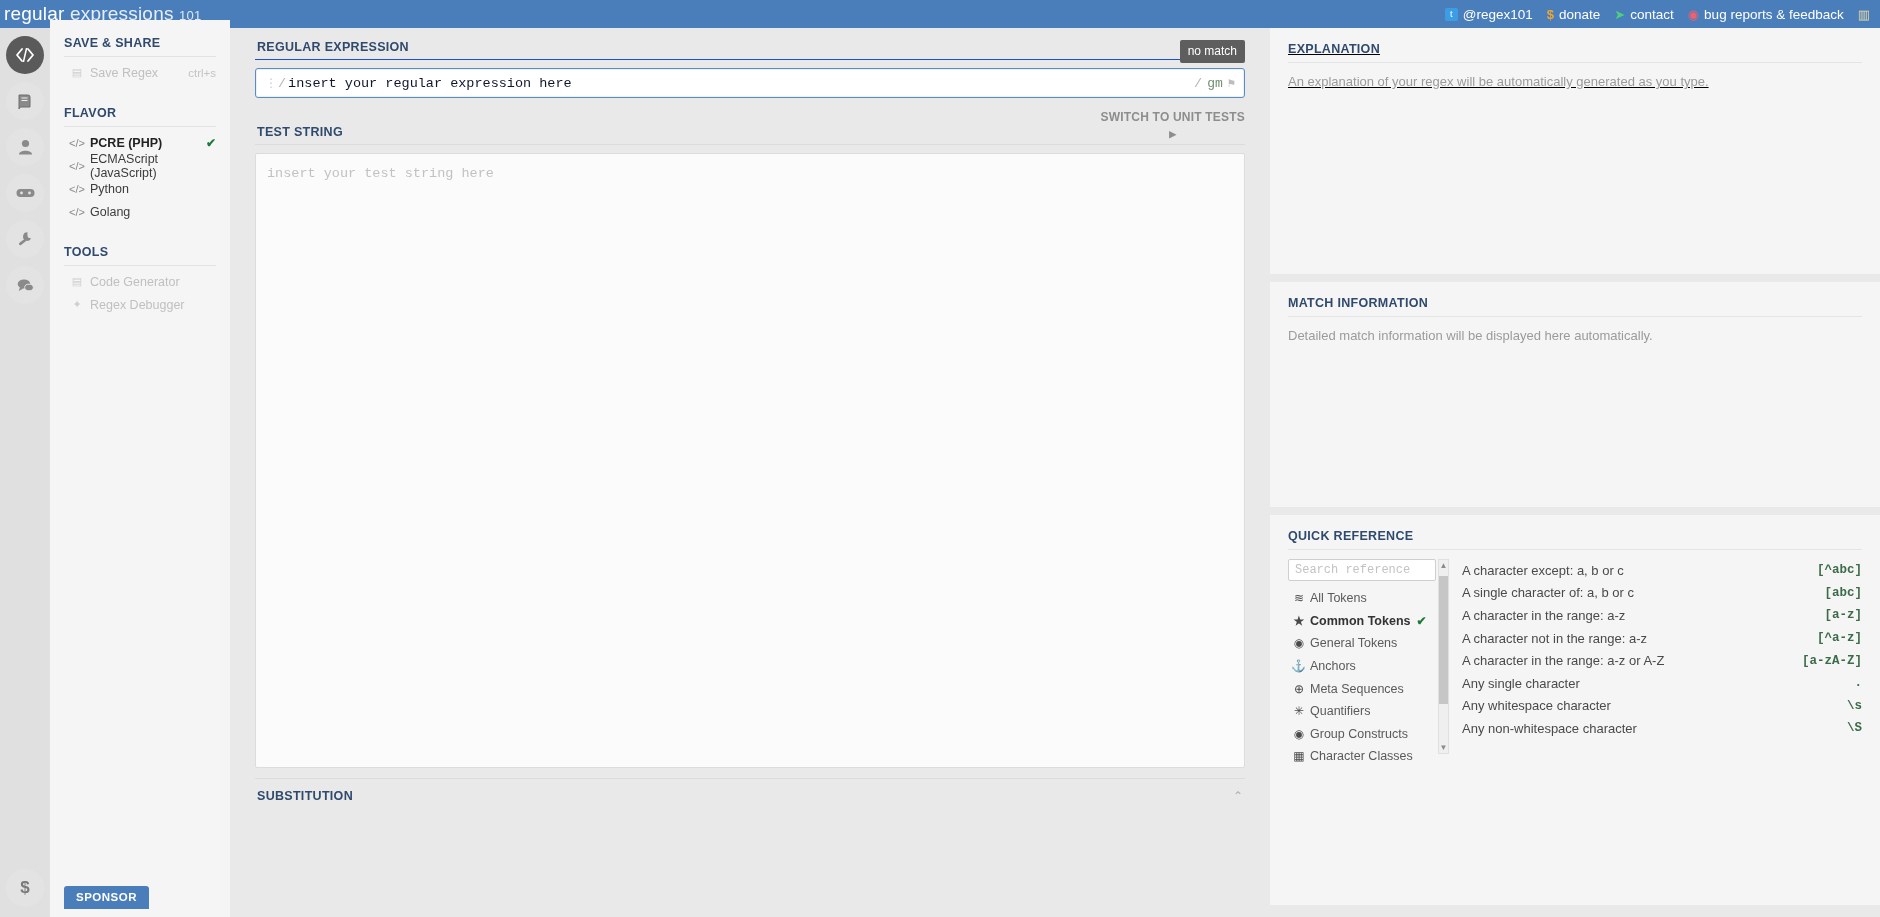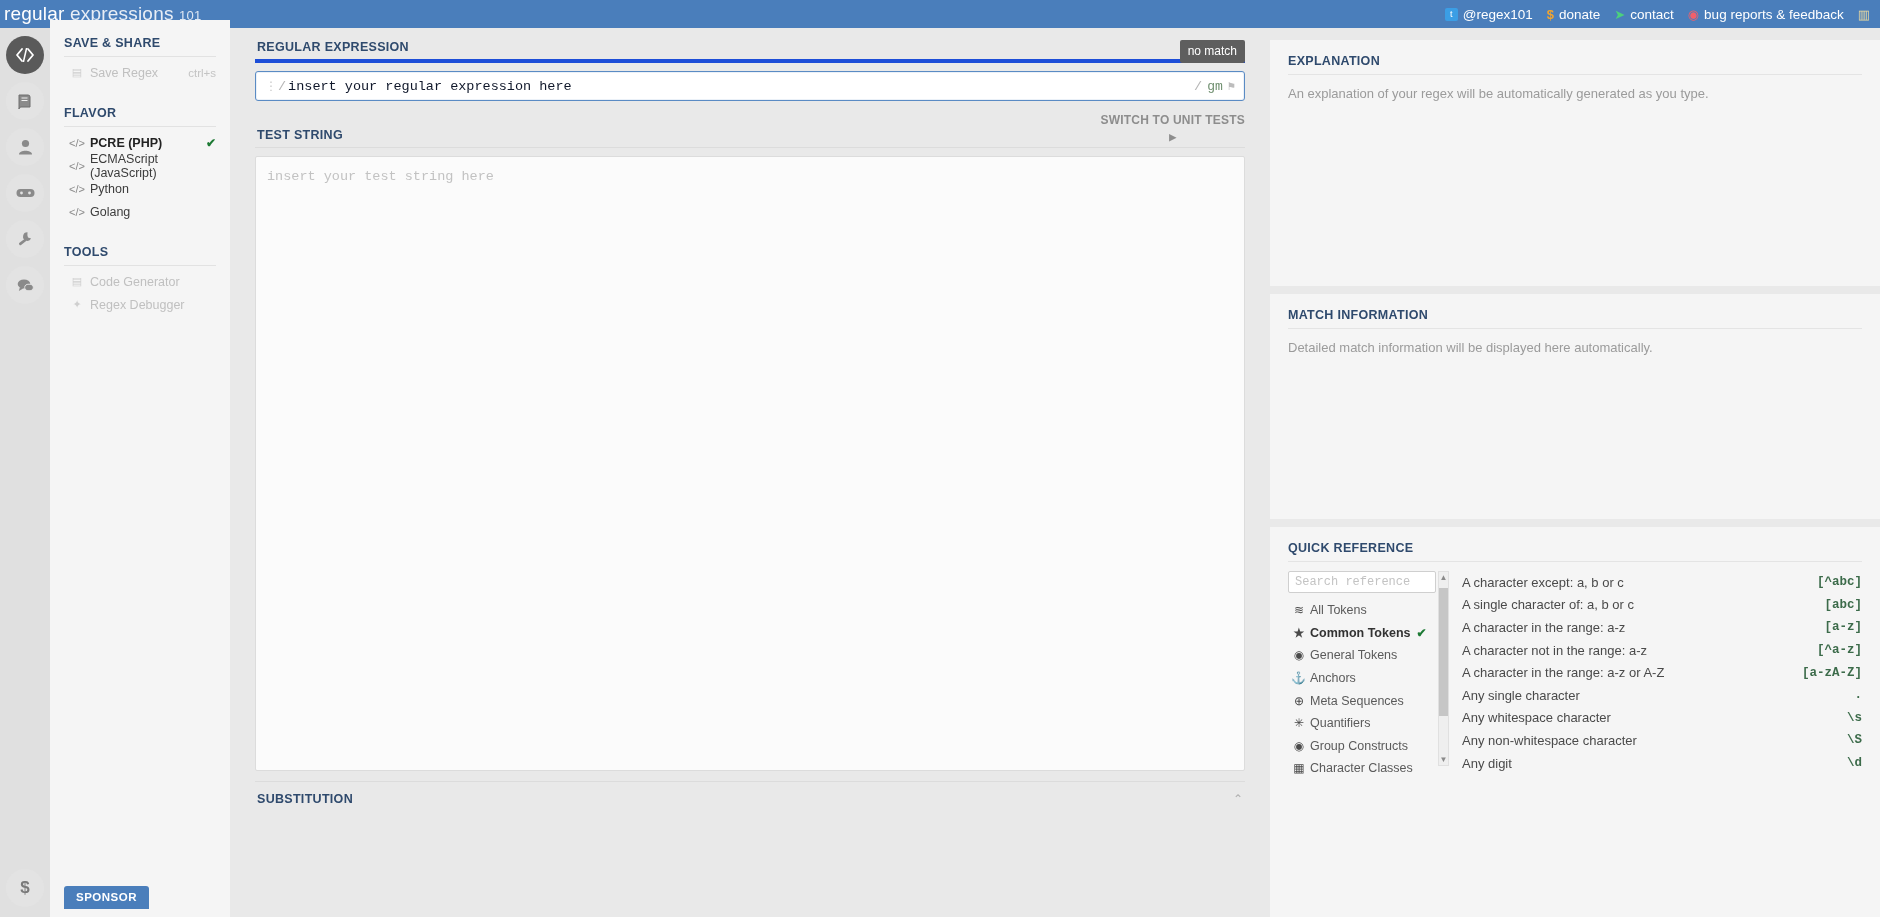--- a/index.html
+++ b/index.html
@@ -87,21 +87,21 @@
 
   
   #center {
     position: absolute; left: 230px; top: 28px; width: 1040px; height: 889px;
     background: #e9e9e9;
     padding: 0 25px;
   }
   .panel-head {
     display: flex; align-items: flex-end; justify-content: space-between;
     padding: 12px 0 5px 2px;
-    border-bottom: 4px solid #1d4ed8;
+    border-bottom: 1px solid #1d4ed8;
   }
   .panel-head h2 {
     font-size: 12.5px; font-weight: bold; color: #2f4a6d; letter-spacing: .3px;
   }
   .unit-tests {
     font-size: 12px; color: #8d8d8d; font-weight: bold; letter-spacing: .2px;
     cursor: pointer; display: flex; align-items: center; gap: 5px; flex-direction: column;
   }
   .unit-tests .caret { font-size: 9px; }
   #nomatch {
@@ -156,21 +156,21 @@
   .rcard {
     background: #f5f5f5; margin: 8px 0 0 0; padding: 14px 18px 16px 18px;
   }
   .rcard h2 {
     font-size: 12.5px; font-weight: bold; color: #2f4a6d; letter-spacing: .3px;
     padding-bottom: 6px; border-bottom: 1px solid #e4e4e4;
   }
   .rcard p {
     font-size: 13px; color: #9b9b9b; padding-top: 11px;
   }
-  #explanation { height: 246px; margin-top: 12px; }
+  #explanation { height: 246px; margin-top: 0; text-decoration: underline; }
   #matchinfo { height: 225px; }
   #quickref { height: 390px; padding-bottom: 0; }
   #qr-body { display: flex; height: 330px; padding-top: 9px; }
   #qr-left { width: 164px; flex: 0 0 164px; position: relative; }
   #qr-search {
     width: 148px; height: 22px; border: 1px solid #cfcfcf; border-radius: 2px;
     background: #fff; font-family: "Liberation Mono", monospace; font-size: 12px;
     color: #555; padding: 0 6px; outline: none;
   }
   #qr-search::placeholder { color: #c3c3c3; }
@@ -444,21 +444,17 @@
           <span class="qtok">.</span>
         </div>
         <div class="qr-row">
           <span class="qdesc">Any whitespace character</span>
           <span class="qtok">\s</span>
         </div>
         <div class="qr-row">
           <span class="qdesc">Any non-whitespace character</span>
           <span class="qtok">\S</span>
         </div>
-        <div class="qr-row">
-          <span class="qdesc">Any digit</span>
-          <span class="qtok">\d</span>
-        </div>
       </div>
 
     </div>
   </div>
 </div>
 
 </body></html>

